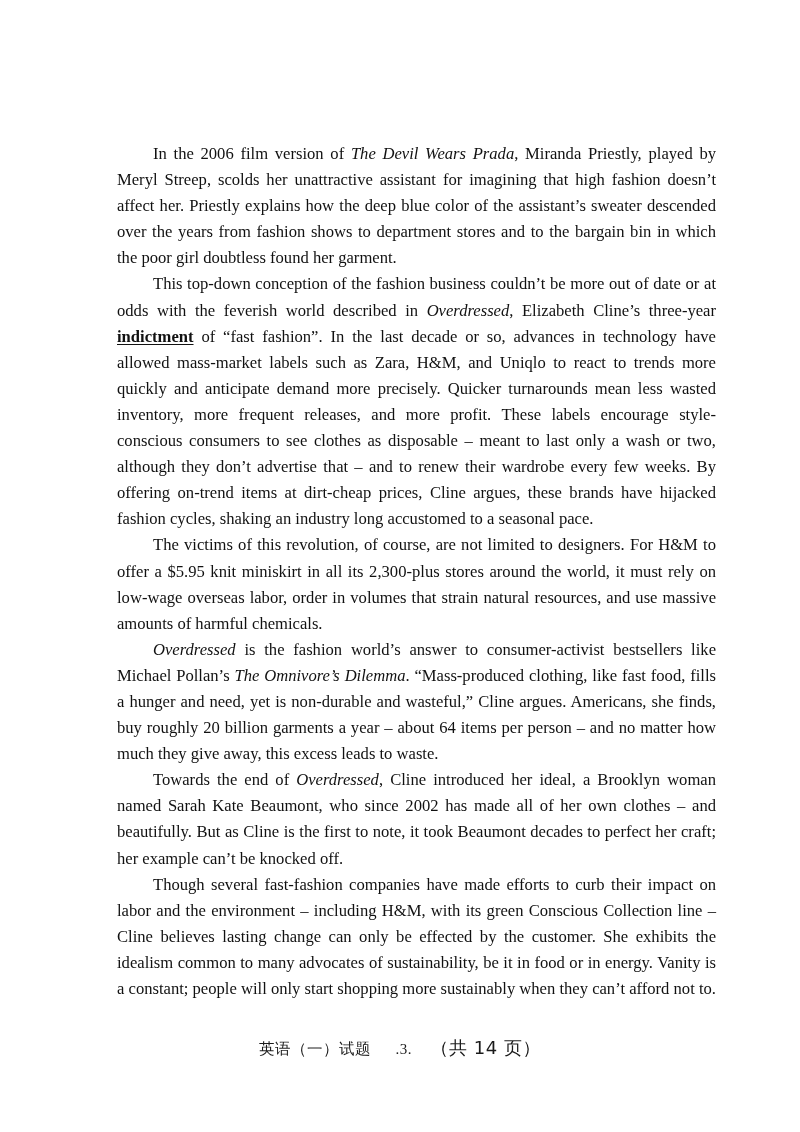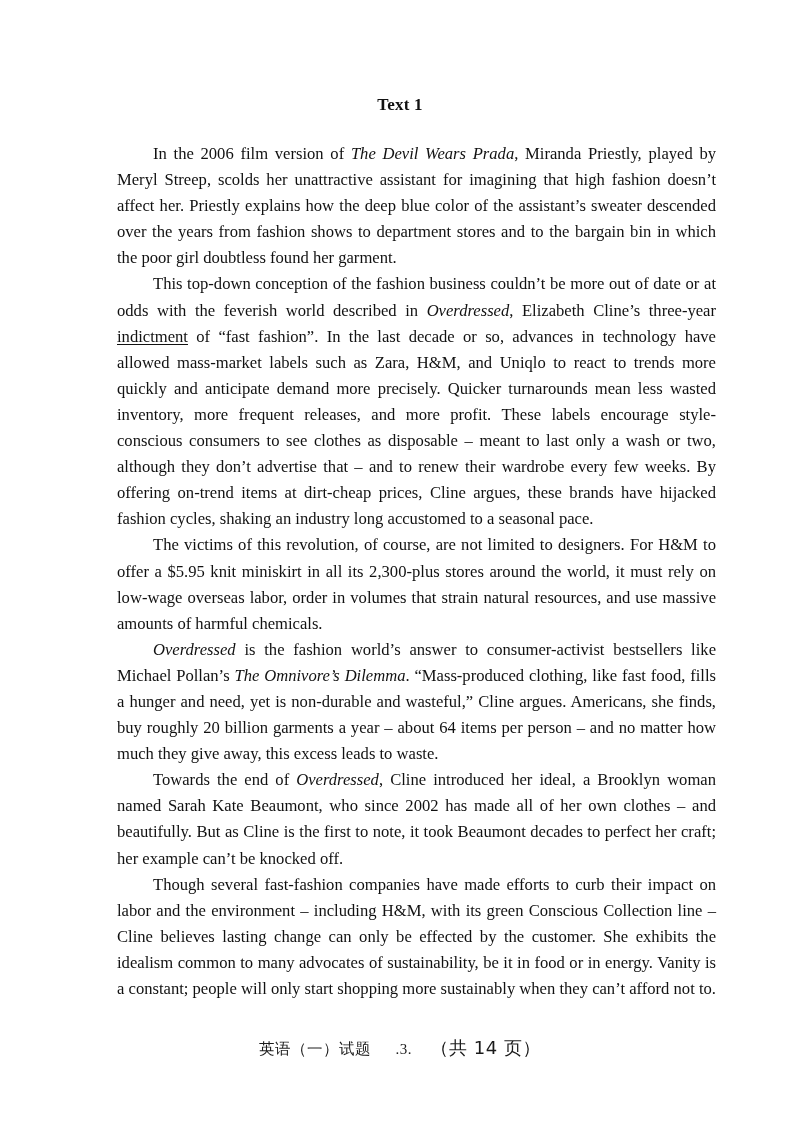--- a/index.html
+++ b/index.html
@@ -45,21 +45,21 @@
   }
   .article p {
     margin: 0;
     text-indent: 36px;
     text-align: justify;
   }
   .article p:last-child {
     text-align: justify;
   }
   .it { font-style: italic; }
-  .ul { text-decoration: underline; text-underline-offset: 2px; }
+  .ul { text-decoration: underline; text-underline-offset: 2px; font-weight: bold; }
   .footer {
     position: absolute;
     left: 0;
     top: 1036px;
     width: 800px;
     text-align: center;
     font-size: 16px;
     color: #1a1a1a;
     letter-spacing: 0.5px;
   }
@@ -76,21 +76,20 @@
   .footer .pages {
     font-family: "DejaVu Sans", "Liberation Sans", sans-serif;
     font-size: 18px;
   }
 </style>
 </head>
 <body>
 
 <div class="page">
 
-  <div class="heading">Text 1</div>
 
   <div class="article">
       <p><span>In the 2006 film version of </span><span class="it">The Devil Wears Prada</span><span>, Miranda Priestly, played by Meryl Streep, scolds her unattractive assistant for imagining that high fashion doesn’t affect her. Priestly explains how the deep blue color of the assistant’s sweater descended over the years from fashion shows to department stores and to the bargain bin in which the poor girl doubtless found her garment.</span></p>
       <p><span>This top-down conception of the fashion business couldn’t be more out of date or at odds with the feverish world described in </span><span class="it">Overdressed</span><span>, Elizabeth Cline’s three-year </span><span class="ul">indictment</span><span> of “fast fashion”. In the last decade or so, advances in technology have allowed mass-market labels such as Zara, H&amp;M, and Uniqlo to react to trends more quickly and anticipate demand more precisely. Quicker turnarounds mean less wasted inventory, more frequent releases, and more profit. These labels encourage style-conscious consumers to see clothes as disposable – meant to last only a wash or two, although they don’t advertise that – and to renew their wardrobe every few weeks. By offering on-trend items at dirt-cheap prices, Cline argues, these brands have hijacked fashion cycles, shaking an industry long accustomed to a seasonal pace.</span></p>
       <p><span>The victims of this revolution, of course, are not limited to designers. For H&amp;M to offer a $5.95 knit miniskirt in all its 2,300-plus stores around the world, it must rely on low-wage overseas labor, order in volumes that strain natural resources, and use massive amounts of harmful chemicals.</span></p>
       <p><span class="it">Overdressed</span><span> is the fashion world’s answer to consumer-activist bestsellers like Michael Pollan’s </span><span class="it">The Omnivore’s Dilemma</span><span>. “Mass-produced clothing, like fast food, fills a hunger and need, yet is non-durable and wasteful,” Cline argues. Americans, she finds, buy roughly 20 billion garments a year – about 64 items per person – and no matter how much they give away, this excess leads to waste.</span></p>
       <p><span>Towards the end of </span><span class="it">Overdressed</span><span>, Cline introduced her ideal, a Brooklyn woman named Sarah Kate Beaumont, who since 2002 has made all of her own clothes – and beautifully. But as Cline is the first to note, it took Beaumont decades to perfect her craft; her example can’t be knocked off.</span></p>
       <p><span>Though several fast-fashion companies have made efforts to curb their impact on labor and the environment – including H&amp;M, with its green Conscious Collection line – Cline believes lasting change can only be effected by the customer. She exhibits the idealism common to many advocates of sustainability, be it in food or in energy. Vanity is a constant; people will only start shopping more sustainably when they can’t afford not to.</span></p>
     </div>
 

